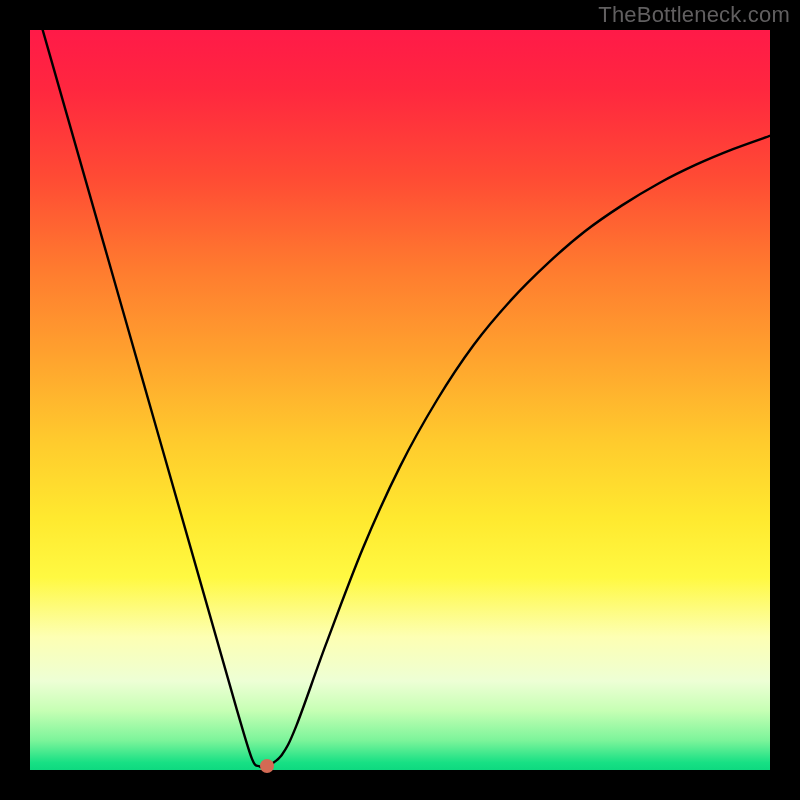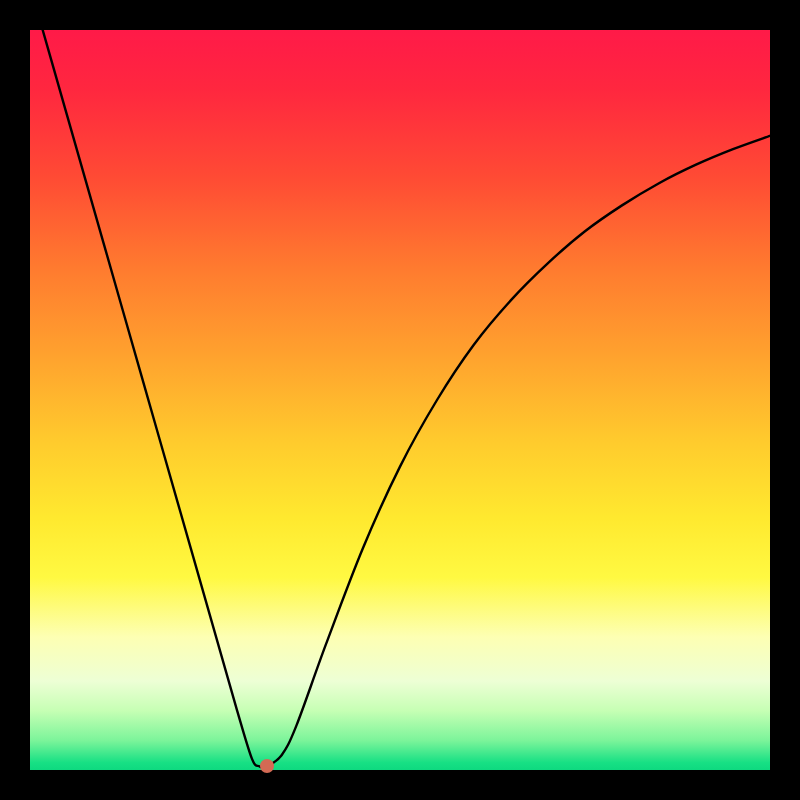--- a/index.html
+++ b/index.html
@@ -64,20 +64,21 @@
     height: 14px;
     border-radius: 50%;
     background: #d46a54;
     transform: translate(-50%, -50%);
   }
 </style>
 </head>
 <body>
 
 <div class="frame">
+  <div class="watermark">TheBottleneck.com</div>
 
   <div class="plot-area">
     <svg class="curve" viewBox="0 0 740 740" preserveAspectRatio="none">
       <path id="curve-path" fill="none" stroke="#000" stroke-width="2.4" stroke-linejoin="round" stroke-linecap="round" d="M 0.00 -44.40 C 6.17 -22.82, 24.67 41.93, 37.00 85.10 C 49.33 128.27, 61.67 171.43, 74.00 214.60 C 86.33 257.77, 98.67 300.93, 111.00 344.10 C 123.33 387.27, 135.67 430.43, 148.00 473.60 C 160.33 516.77, 175.13 568.57, 185.00 603.10 C 194.87 637.63, 201.03 659.83, 207.20 680.80 C 213.37 701.77, 218.30 719.65, 222.00 728.90 C 225.70 738.15, 226.93 735.07, 229.40 736.30 C 231.87 737.53, 233.10 738.15, 236.80 736.30 C 240.50 734.45, 246.67 731.98, 251.60 725.20 C 256.53 718.42, 259.00 714.10, 266.40 695.60 C 273.80 677.10, 284.90 643.80, 296.00 614.20 C 307.10 584.60, 320.67 547.60, 333.00 518.00 C 345.33 488.40, 357.67 461.27, 370.00 436.60 C 382.33 411.93, 394.67 390.35, 407.00 370.00 C 419.33 349.65, 431.67 331.15, 444.00 314.50 C 456.33 297.85, 468.67 283.67, 481.00 270.10 C 493.33 256.53, 505.67 244.57, 518.00 233.10 C 530.33 221.63, 542.67 210.90, 555.00 201.28 C 567.33 191.66, 579.67 183.40, 592.00 175.38 C 604.33 167.36, 616.67 159.96, 629.00 153.18 C 641.33 146.40, 653.67 140.35, 666.00 134.68 C 678.33 129.01, 690.67 123.95, 703.00 119.14 C 715.33 114.33, 733.83 108.04, 740.00 105.82"></path>
     </svg>
     <div id="marker" class="marker" style="left: 236.8px; top: 736.3px;"></div>
   </div>
 </div>
 
 </body></html>

